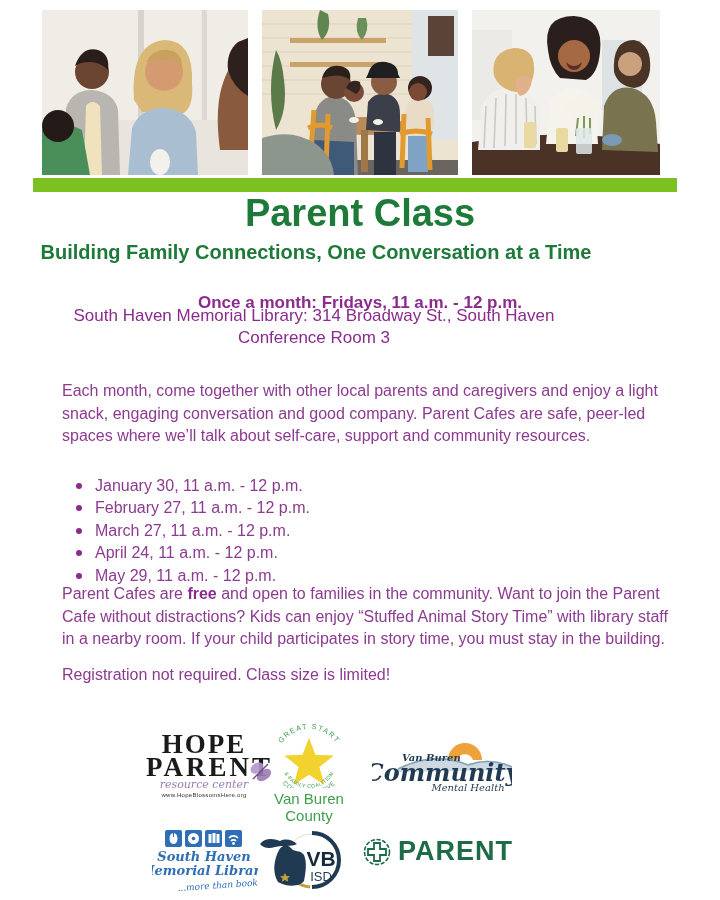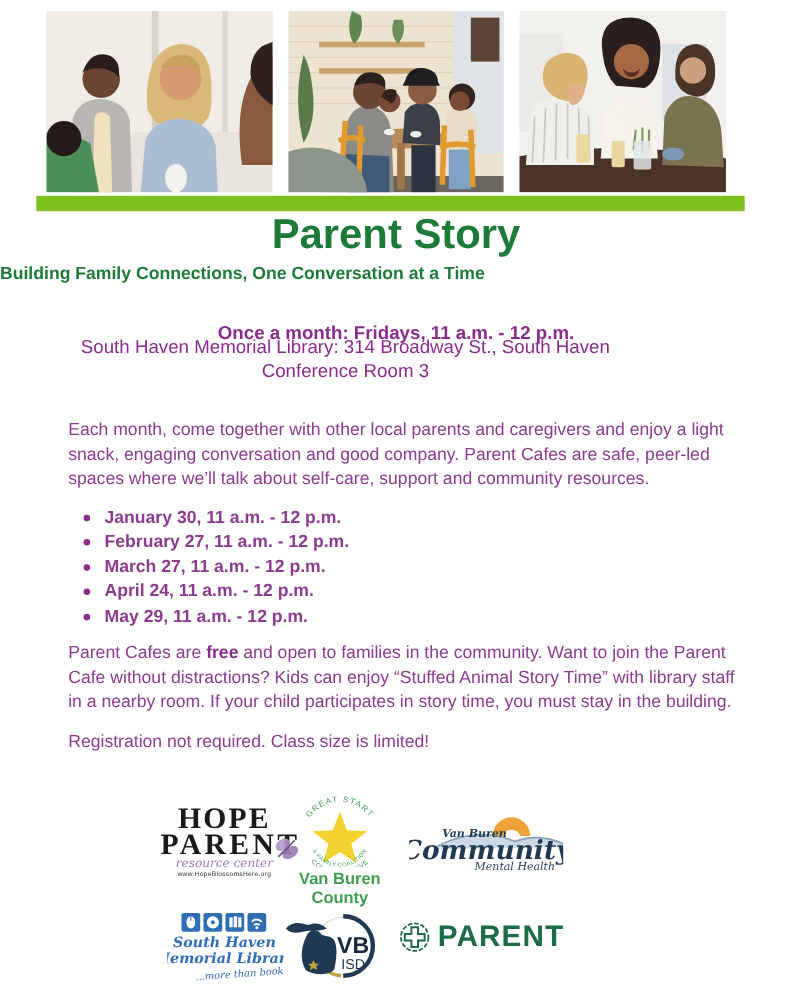--- a/index.html
+++ b/index.html
@@ -3,45 +3,45 @@
 <meta charset="utf-8">
 <style>
   html,body{margin:0;padding:0;background:#fff;}
   #flyer{position:relative;width:720px;height:900px;background:#fff;overflow:hidden;
          font-family:"Liberation Sans","DejaVu Sans",sans-serif;}
   .photo{position:absolute;top:10px;height:165px;overflow:hidden;}
   .photo svg{display:block;width:100%;height:100%;}
   #green-bar{position:absolute;left:33px;top:178px;width:644px;height:14px;background:var(--lime);}
   h1{position:absolute;left:0;top:192px;width:720px;margin:0;text-align:center;
      font-size:38px;font-weight:bold;color:var(--green);letter-spacing:0;}
-  h2{position:absolute;left:0;top:241px;width:632px;margin:0;text-align:left;
-     font-size:16px;font-weight:bold;color:var(--green);}
+  h2{position:absolute;left:0;top:241px;width:632px;margin:0;text-align:center;
+     font-size:20px;font-weight:bold;color:var(--green);}
   .schedule{position:absolute;left:0;top:282px;width:720px;text-align:center;
      font-size:17px;font-weight:bold;color:var(--purple-deep);margin-top:11px;}
   .location{position:absolute;left:0;top:305px;width:628px;text-align:center;
      font-size:17px;line-height:22px;color:var(--purple-deep);}
   .bodytext{color:var(--purple);font-size:16px;line-height:22.5px;}
   #intro{position:absolute;left:62px;top:364px;width:606px;}
-  ul.dates{list-style:none;position:absolute;left:72px;top:460px;margin:0;padding:0;font-weight:bold;}
+  ul.dates{list-style:none;position:absolute;left:72px;top:475px;margin:0;padding:0;}
   ul.dates li{position:relative;padding-left:23px;font-size:16px;line-height:22.4px;color:var(--purple);}
   ul.dates li::before{content:"";position:absolute;left:4px;top:8px;width:6px;height:6px;
      border-radius:50%;background:var(--purple-deep);}
   #details{position:absolute;left:62px;top:567px;width:608px;}
   #details b{font-weight:bold;color:var(--purple-deep);}
   #registration{position:absolute;left:62px;top:648px;width:608px;}
   
   .logo{position:absolute;}
   #hope-logo{left:146px;top:731px;width:116px;text-align:center;color:#1a1a1a;}
   .hope-l1{font-family:"Liberation Serif","DejaVu Serif",serif;font-size:27px;font-weight:bold;letter-spacing:2px;line-height:26px;}
   .hope-l2{font-family:"Liberation Serif","DejaVu Serif",serif;font-size:27px;font-weight:bold;letter-spacing:3px;line-height:21px;}
   .hope-l3{font-family:"DejaVu Serif",serif;font-style:italic;font-size:11px;color:var(--hope-purple);line-height:13px;}
   .hope-l4{font-size:6px;color:#333;letter-spacing:.3px;line-height:9px;}
   #hope-butterfly{position:absolute;right:-12px;top:28px;}
   #greatstart-logo{left:261px;top:722px;width:96px;text-align:center;}
-  #greatstart-caption{font-size:15px;font-weight:bold;color:var(--green-mid);margin-top:-2px;}
+  #greatstart-caption{font-size:15px;font-weight:normal;color:var(--green-mid);margin-top:-2px;}
   #vbcmh-logo{left:372px;top:734px;width:140px;height:58px;}
   #shml-logo{left:152px;top:828px;width:106px;height:66px;}
   #vbisd-logo{left:258px;top:823px;width:92px;height:74px;}
   #bronson-logo{left:362px;top:836px;display:flex;align-items:center;gap:6px;}
   #bronson-word{font-size:27px;font-weight:bold;color:var(--bronson-green);letter-spacing:1px;}
   text{font-family:"Liberation Sans","DejaVu Sans",sans-serif;}
   .script{font-family:"DejaVu Serif",serif;font-style:italic;}
 </style>
 </head>
 <body>
@@ -170,21 +170,21 @@
       <rect x="104" y="118" width="16" height="26" rx="2" fill="#dfe6e8" opacity="0.85"></rect>
 
       <rect x="52" y="112" width="12" height="26" rx="2" fill="#e8d9a0"></rect>
       <rect x="84" y="118" width="12" height="24" rx="2" fill="#e8d9a0"></rect>
       <ellipse cx="140" cy="130" rx="10" ry="6" fill="#7a9ab8"></ellipse>
     </svg>
   </div>
 
   <div id="green-bar"></div>
 
-  <h1>Parent Story</h1>
+  <h1>Parent Class</h1>
   <h2>Building Family Connections, One Conversation at a Time</h2>
 
   <div class="schedule">Once a month: Fridays, 11 a.m. - 12 p.m.</div>
   <div class="location">
     <div>South Haven Memorial Library: 314 Broadway St., South Haven</div>
     <div>Conference Room 3</div>
   </div>
 
   <p id="intro" class="bodytext">Each month, come together with other local parents and caregivers and enjoy a light snack, engaging conversation and good company. Parent Cafes are safe, peer-led spaces where we’ll talk about self-care, support and community resources.</p>
 

